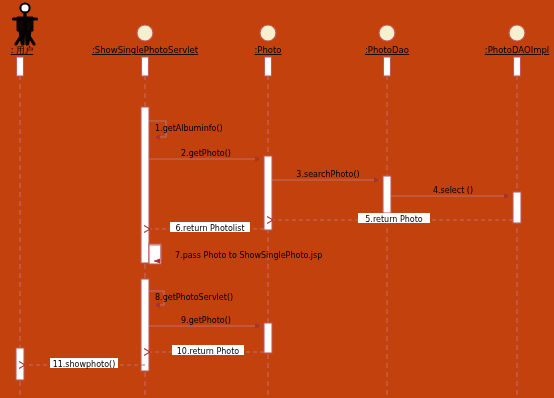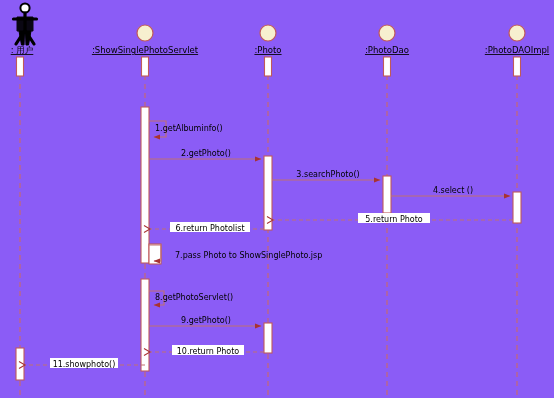--- a/index.html
+++ b/index.html
@@ -7,21 +7,21 @@
     padding: 0;
     background: #ffffff;
   }
   body {
     font-family: "DejaVu Sans", "Liberation Sans", sans-serif;
   }
   #diagram-root {
     position: relative;
     width: 554px;
     height: 398px;
-    background: #8b5cf6;
+    background: #c2410c;
     overflow: hidden;
   }
   svg#seq-svg {
     display: block;
     width: 554px;
     height: 398px;
   }
   .lifeline-label {
     font-family: "DejaVu Sans", "Liberation Sans", sans-serif;
     font-size: 8.5px;

